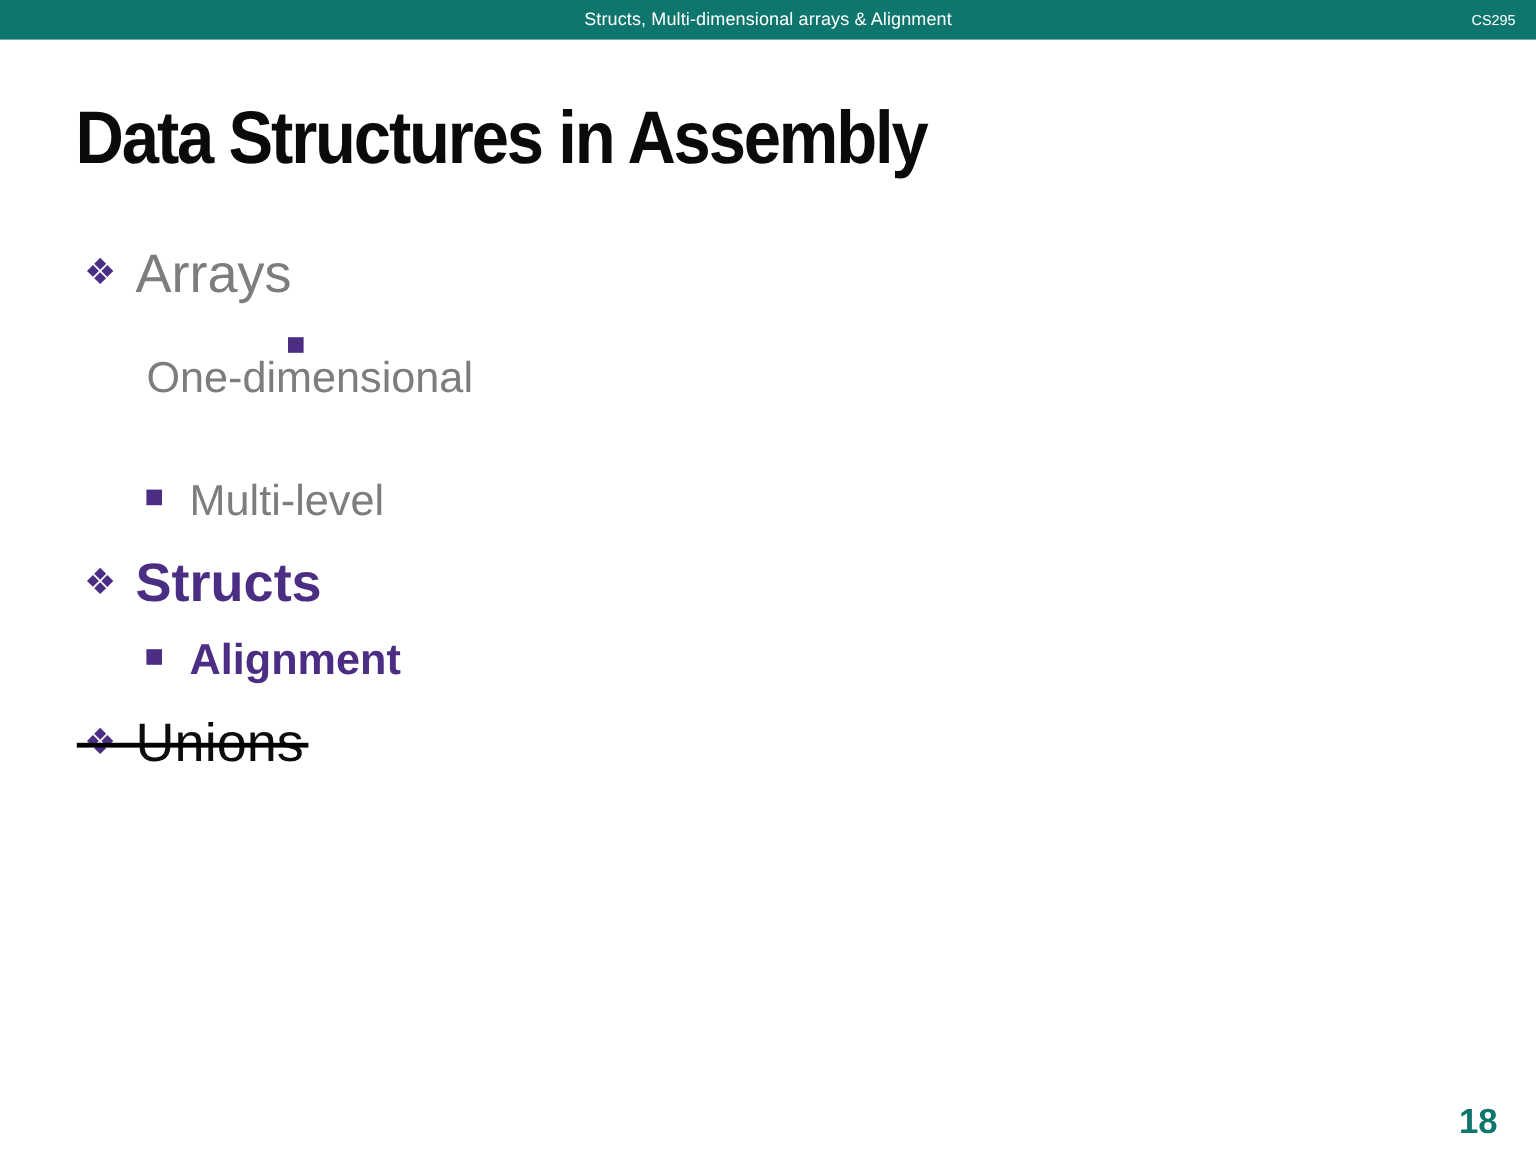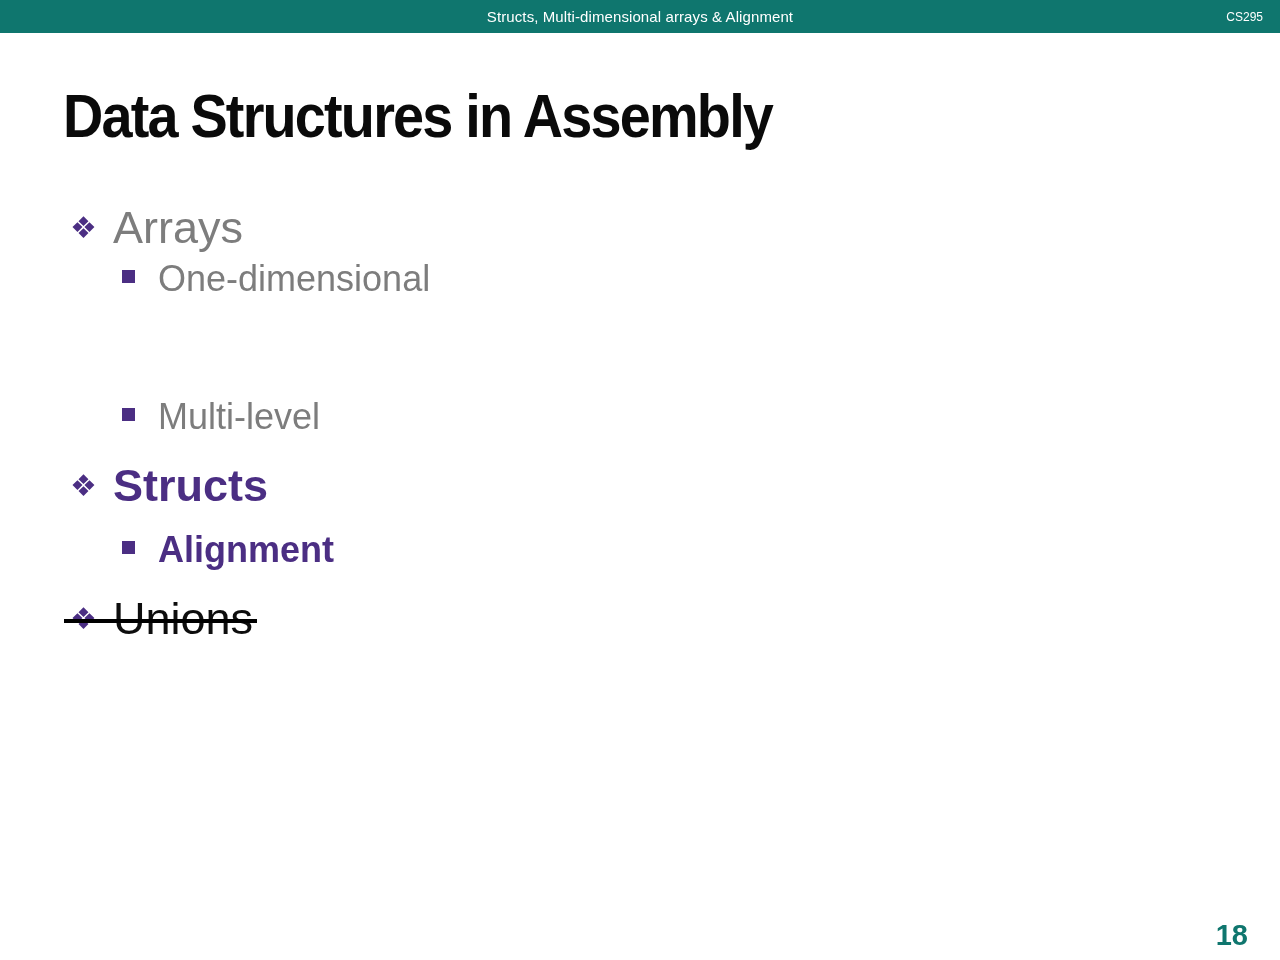--- a/index.html
+++ b/index.html
@@ -90,21 +90,21 @@
     left: -6px;
     right: -4px;
     top: 50%;
     margin-top: 0px;
     height: 4px;
     background: #000000;
   }
 
   
   .row-0 { top: 200px; }
-  .row-1 { top: 256px; }
+  .row-1 { top: 287px; flex-direction: column; }
   .row-2 { top: 333px; }
   .row-3 { top: 394px; }
   .row-4 { top: 458px; }
   .row-5 { top: 527px; }
   .row-6 { top: 591px; }
 
   
   .page-number {
     position: absolute;
     right: 32px;

